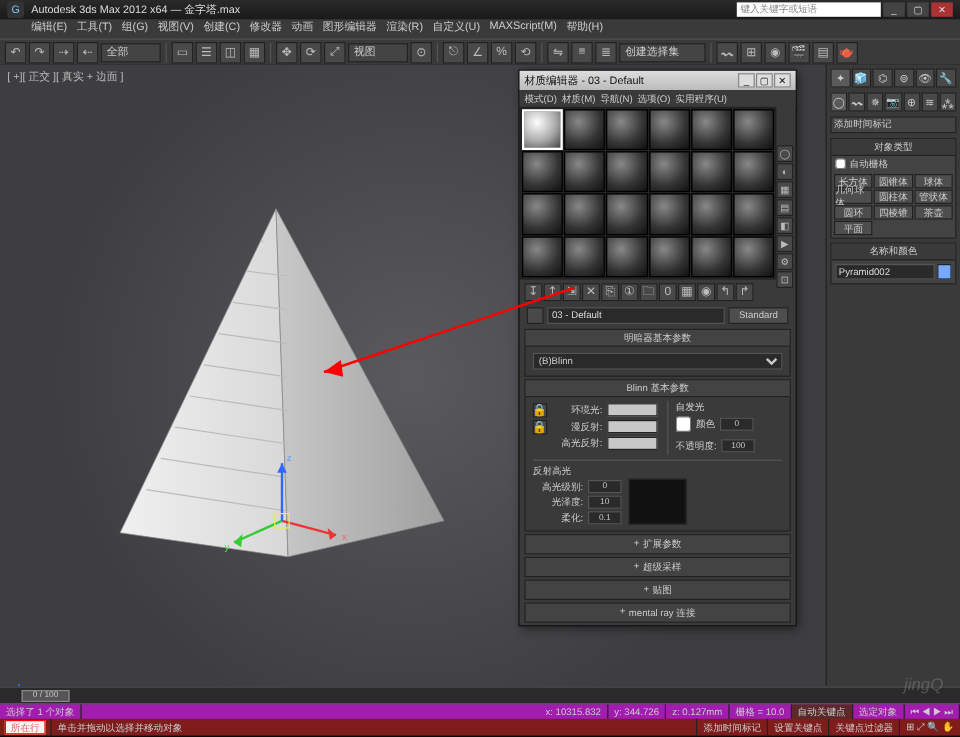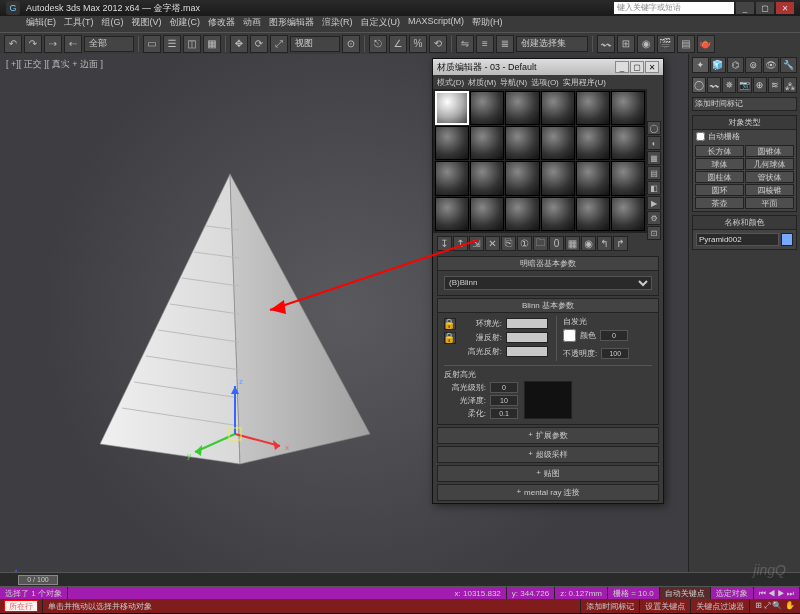--- a/index.html
+++ b/index.html
@@ -21,21 +21,21 @@
   .vplabel { position:absolute; top:4px; left:6px; font-size:9px; color:#bbb; }
   .pyramid-svg { position:absolute; top:110px; left:60px; }
   .gizmo { position:absolute; top:510px; left:12px; width:30px; height:30px; }
   .rightpanel { width:112px; background:#3a3a3a; border-left:1px solid #222; padding:3px; }
   .tabrow { display:flex; gap:1px; margin-bottom:4px;}
   .ptab{flex:1;height:16px;background:#494949;border:1px solid #222;display:flex;align-items:center;justify-content:center;font-size:9px;}
   .ptab.active{background:#5a5a5a;}
   .pcombo{width:100%;height:14px;background:#444;border:1px solid #222;font-size:8px;padding:0 2px;margin-bottom:4px;}
   .psection{border:1px solid #222;background:#434343;margin-bottom:3px;}
   .pshead{font-size:8px;text-align:center;padding:1px;background:#3a3a3a;border-bottom:1px solid #222;}
-  .pgrid{display:grid;grid-template-columns:1fr 1fr;gap:1px;padding:2px;}
+  .pgrid{display:grid;grid-template-columns:1fr 1fr 1fr;gap:1px;padding:2px;}
   .pbtn{height:12px;background:#4e4e4e;border:1px solid #222;font-size:8px;display:flex;align-items:center;justify-content:center;}
   .pinput{width:100%;height:13px;background:#2a2a2a;border:1px solid #555;font-size:8px;padding:0 2px;color:#ddd;}
   .pcheck{display:flex;align-items:center;gap:3px;font-size:8px;padding:1px 3px;}
   .pcheck input{width:9px;height:9px;}
 
   
   .mat-editor { position:absolute; top:58px; left:432px; width:232px; background:#3a3a3a; border:1px solid #111; box-shadow:2px 2px 8px rgba(0,0,0,.5); z-index:10;}
   .me-title{height:16px;background:linear-gradient(#ddd,#bbb);color:#111;font-size:9px;display:flex;align-items:center;padding:0 4px;}
   .me-title .winbtns{margin-left:auto;display:flex;gap:1px;}
   .me-title .wb{width:14px;height:12px;background:#ddd;border:1px solid #888;display:flex;align-items:center;justify-content:center;font-size:8px;}
@@ -296,20 +296,25 @@
     <div class="tbtn">✕</div>
     <div class="tbtn">⎘</div>
     <div class="tbtn">①</div>
     <div class="tbtn">🗀</div>
     <div class="tbtn">0</div>
     <div class="tbtn">▦</div>
     <div class="tbtn">◉</div>
     <div class="tbtn">↰</div>
     <div class="tbtn">↱</div>
   </div>
+  <div class="me-namebar">
+    <div class="eyedrop"></div>
+    <input class="combo" value="03 - Default" style="">
+    <div class="typebtn">Standard</div>
+  </div>
   <div class="me-rollout">
     <div class="me-rhead">明暗器基本参数</div>
     <div class="me-rbody">
       <div class="me-row">
         <select class="combo" style="flex:1;height:14px;background:#2a2a2a;border:1px solid #555;color:#ccc;font-size:8px"><option>(B)Blinn</option></select>
       </div>
     </div>
   </div>
   <div class="me-rollout">
     <div class="me-rhead">Blinn 基本参数</div>

